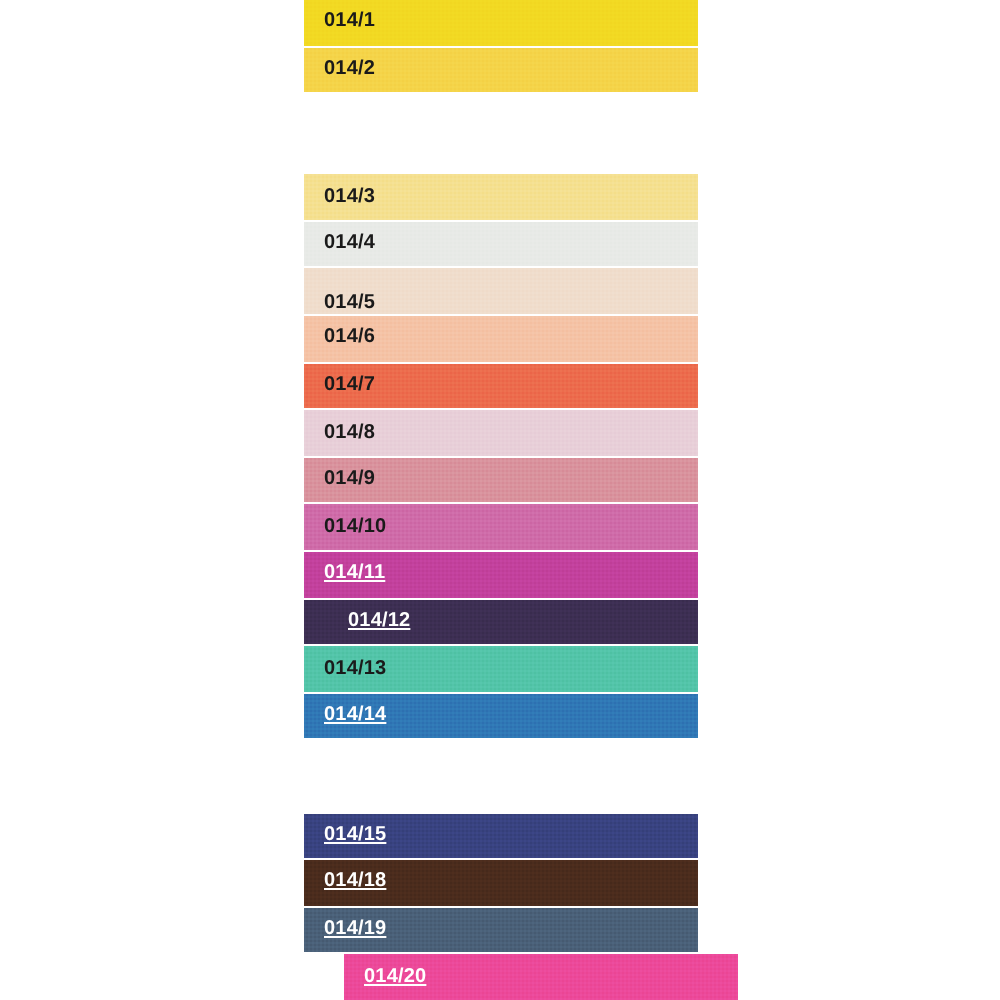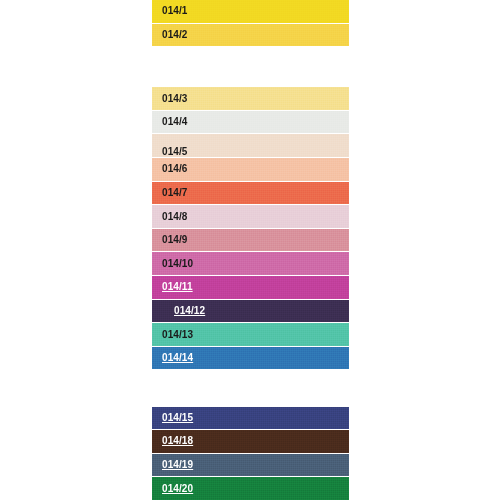--- a/index.html
+++ b/index.html
@@ -126,17 +126,17 @@
       </div>
       <div class="swatch-row" style="background-color: rgb(56, 66, 127); margin-top: 36px;">
         <span class="swatch-label label-light">014/15</span>
       </div>
       <div class="swatch-row" style="background-color: rgb(74, 43, 28);">
         <span class="swatch-label label-light">014/18</span>
       </div>
       <div class="swatch-row" style="background-color: rgb(73, 95, 119);">
         <span class="swatch-label label-light">014/19</span>
       </div>
-      <div class="swatch-row" style="background-color: #15803d;">
+      <div class="swatch-row" style="background-color: #ec4899; margin-left: 20px;">
         <span class="swatch-label label-light">014/20</span>
       </div>
     </div>
 </div>
 
 </body></html>

